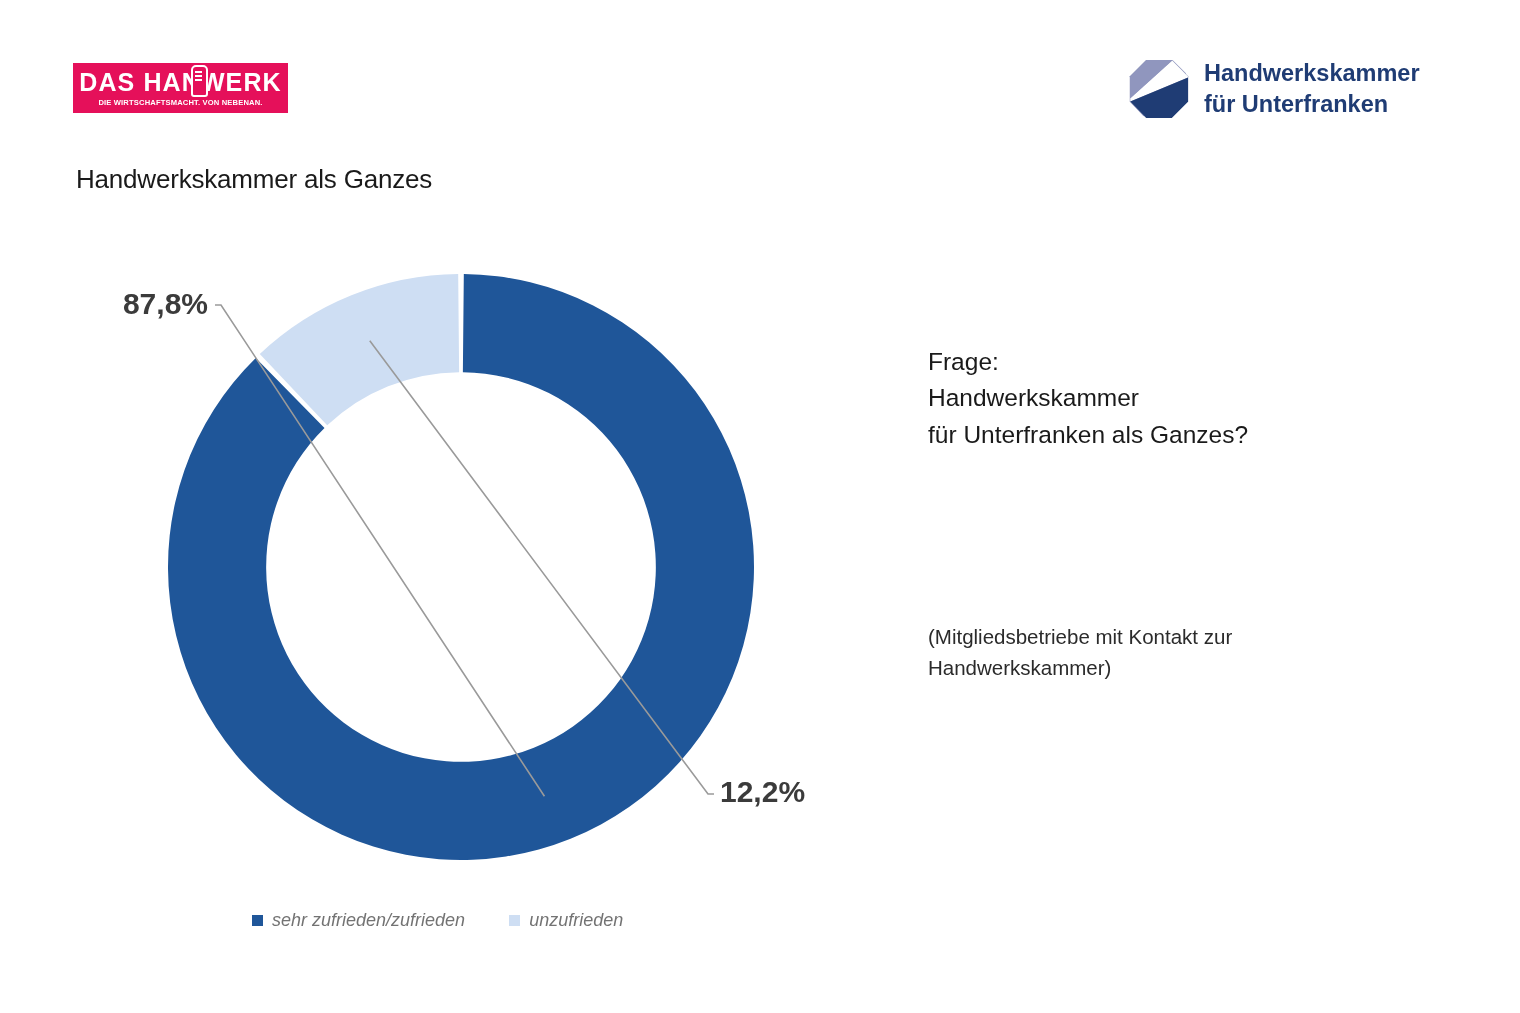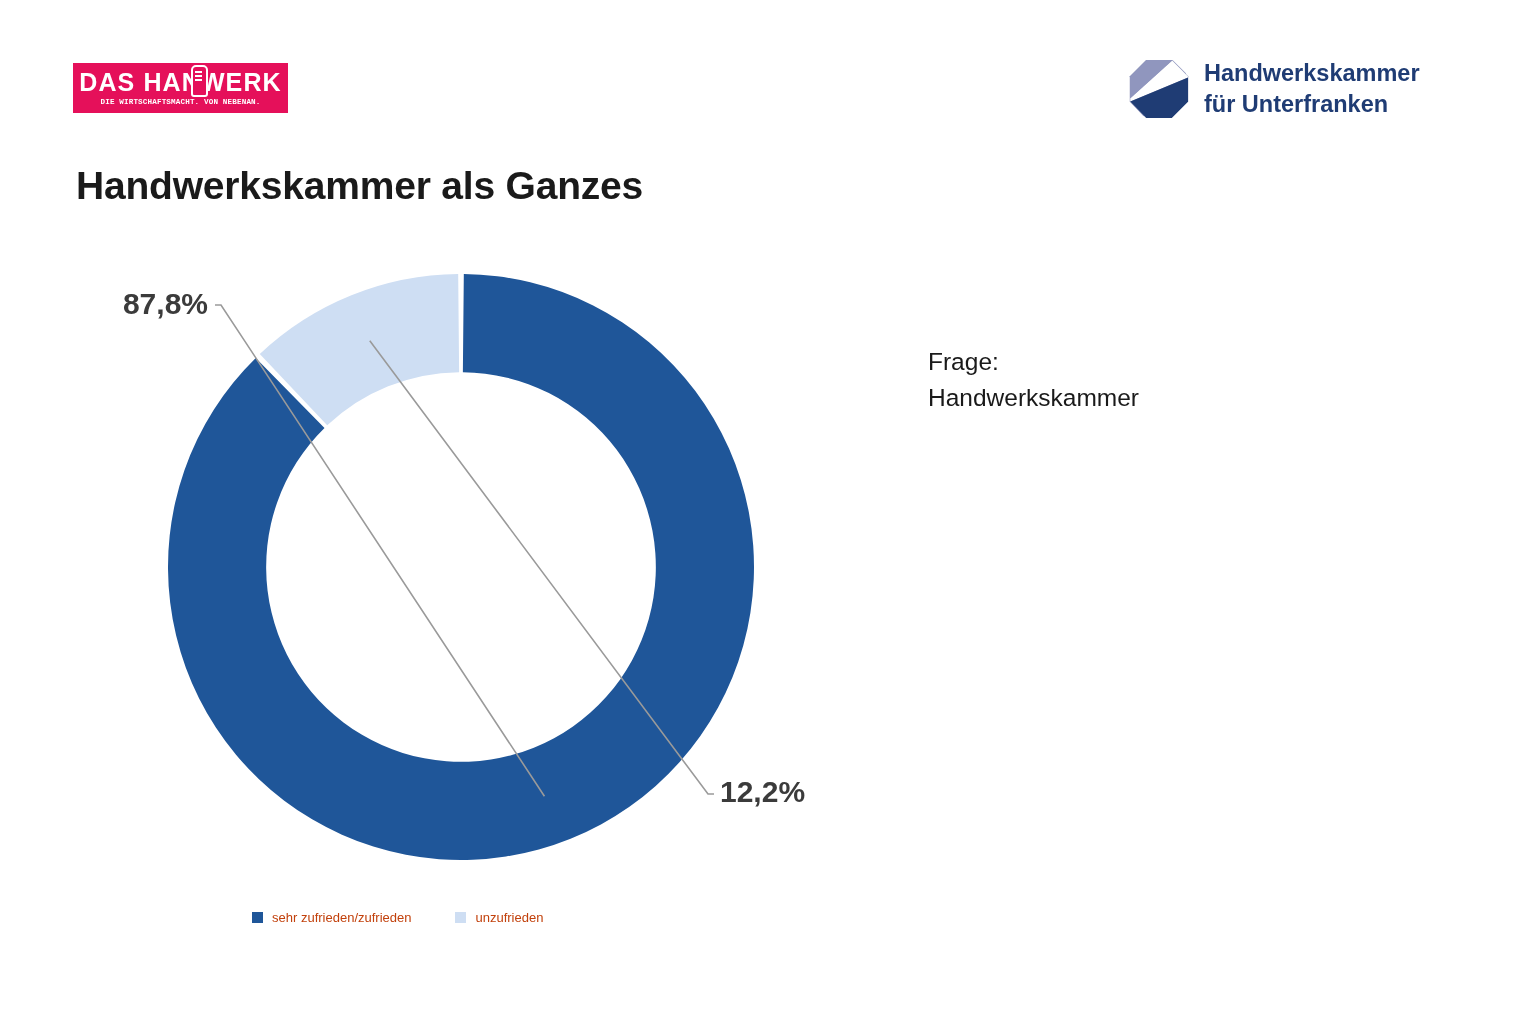--- a/index.html
+++ b/index.html
@@ -65,21 +65,20 @@
     background: #ffffff;
     box-shadow: 0 4px 0 #ffffff, 0 8px 0 #ffffff;
   }
   #handwerk-logo .hw-sub {
     color: #ffffff;
     font-size: 7.6px;
     font-weight: bold;
     letter-spacing: 0.15px;
     margin-top: 3px;
     white-space: nowrap;
-    font-family: Liberation Mono, monospace;
   }
 
   
   #hwk-logo {
     position: absolute;
     left: 1128px;
     top: 58px;
     display: flex;
     align-items: center;
     gap: 14px;
@@ -95,22 +94,22 @@
     font-size: 23.5px;
     line-height: 1.30;
     white-space: nowrap;
   }
 
   
   #page-title {
     position: absolute;
     left: 76px;
     top: 164px;
-    font-size: 39px;
-    font-weight: bold;
+    font-size: 26px;
+    font-weight: normal;
     color: #1a1a1a;
     letter-spacing: -0.2px;
   }
 
   
   #donut-wrap {
     position: absolute;
     left: 120px;
     top: 246px;
     width: 700px;
@@ -139,23 +138,24 @@
     align-items: center;
     gap: 9px;
   }
   .legend-swatch {
     width: 11px;
     height: 11px;
     flex: none;
     display: block;
   }
   .legend-text {
-    font-size: 13px;
-    color: #c2410c;
-    white-space: nowrap;
+    font-size: 18px;
+    color: #737373;
+    white-space: nowrap;
+    font-style: italic;
   }
 
   
   #question-block {
     position: absolute;
     left: 928px;
     top: 344px;
     width: 470px;
   }
   #question-block .q-line {
@@ -231,16 +231,21 @@
     </div>
     <div class="legend-item">
       <span class="legend-swatch" id="sw-1" style="background: rgb(206, 222, 243);"></span>
       <span class="legend-text">unzufrieden</span>
     </div>
   </div>
 
   <div id="question-block">
     <div class="q-line">Frage:</div>
     <div class="q-line">Handwerkskammer</div>
-  </div>
-
+    <div class="q-line">für Unterfranken als Ganzes?</div>
+  </div>
+
+  <div id="note-block">
+    <div class="n-line">(Mitgliedsbetriebe mit Kontakt zur</div>
+    <div class="n-line">Handwerkskammer)</div>
+  </div>
 
 </div>
 
 </body></html>

